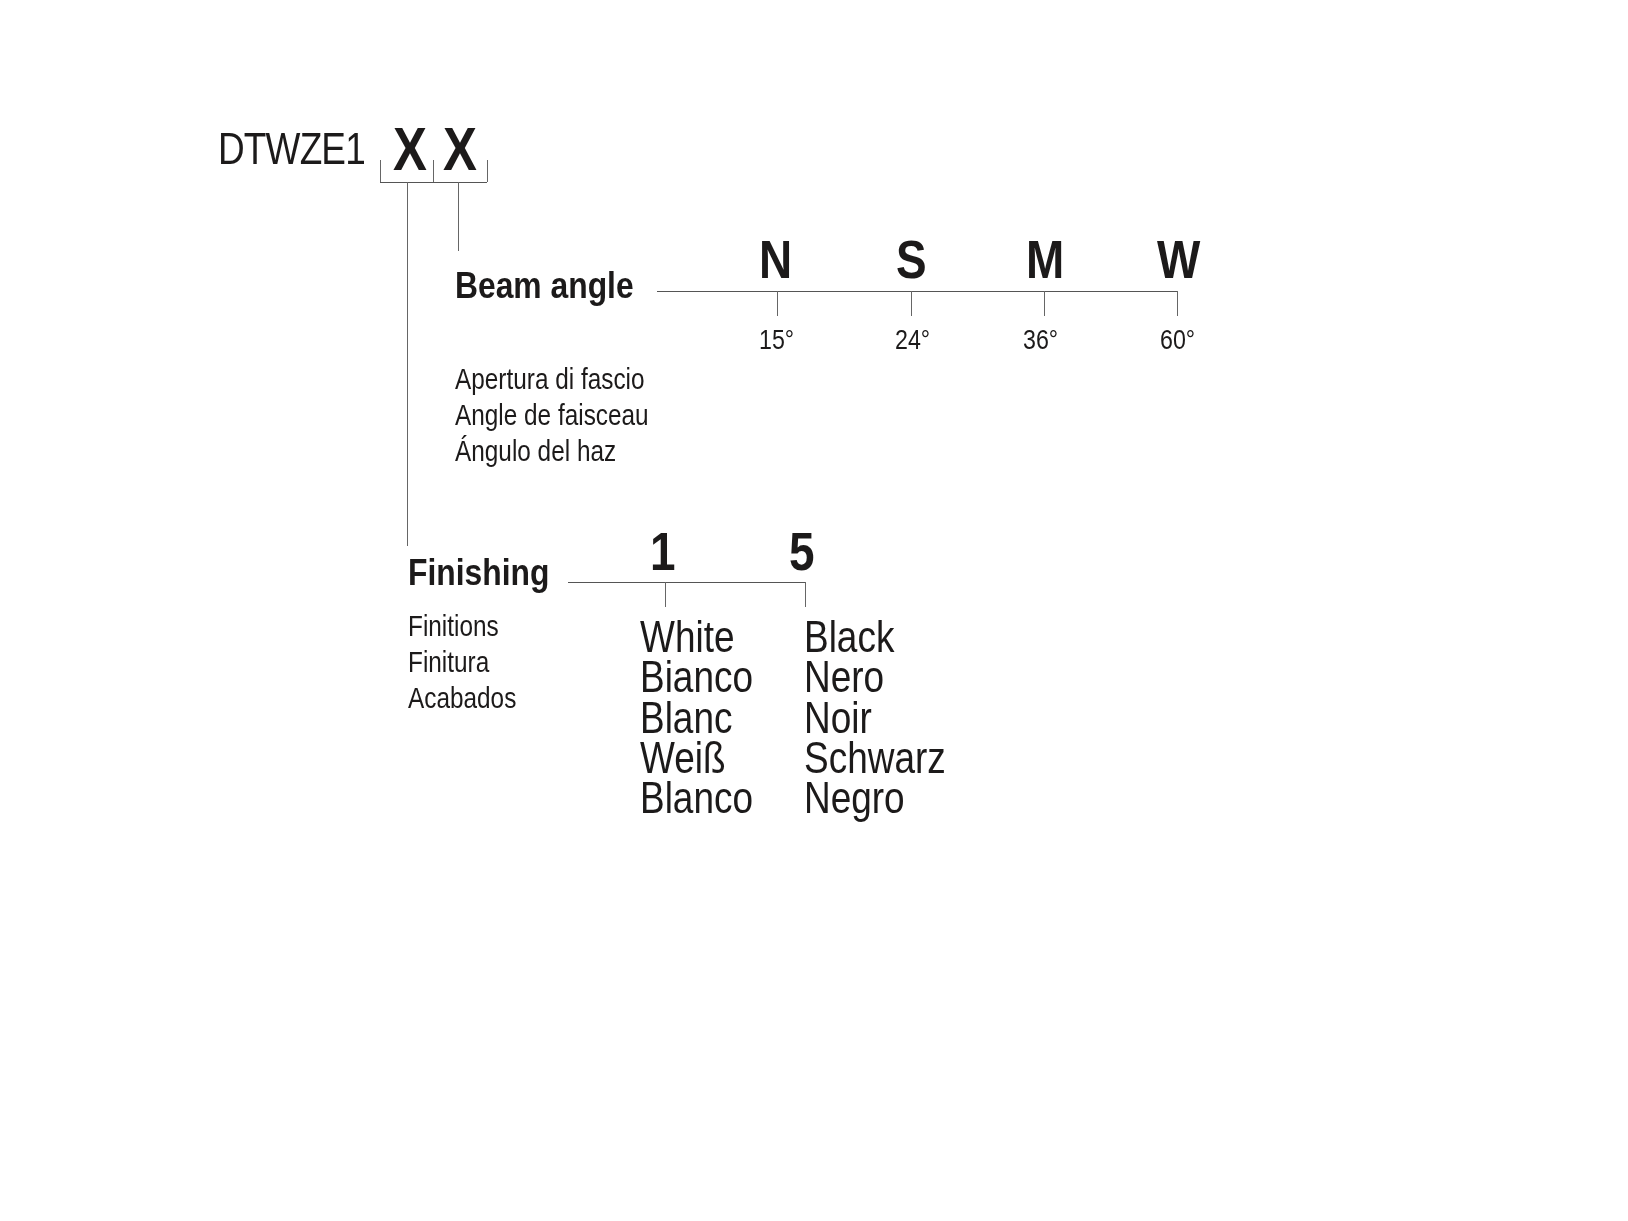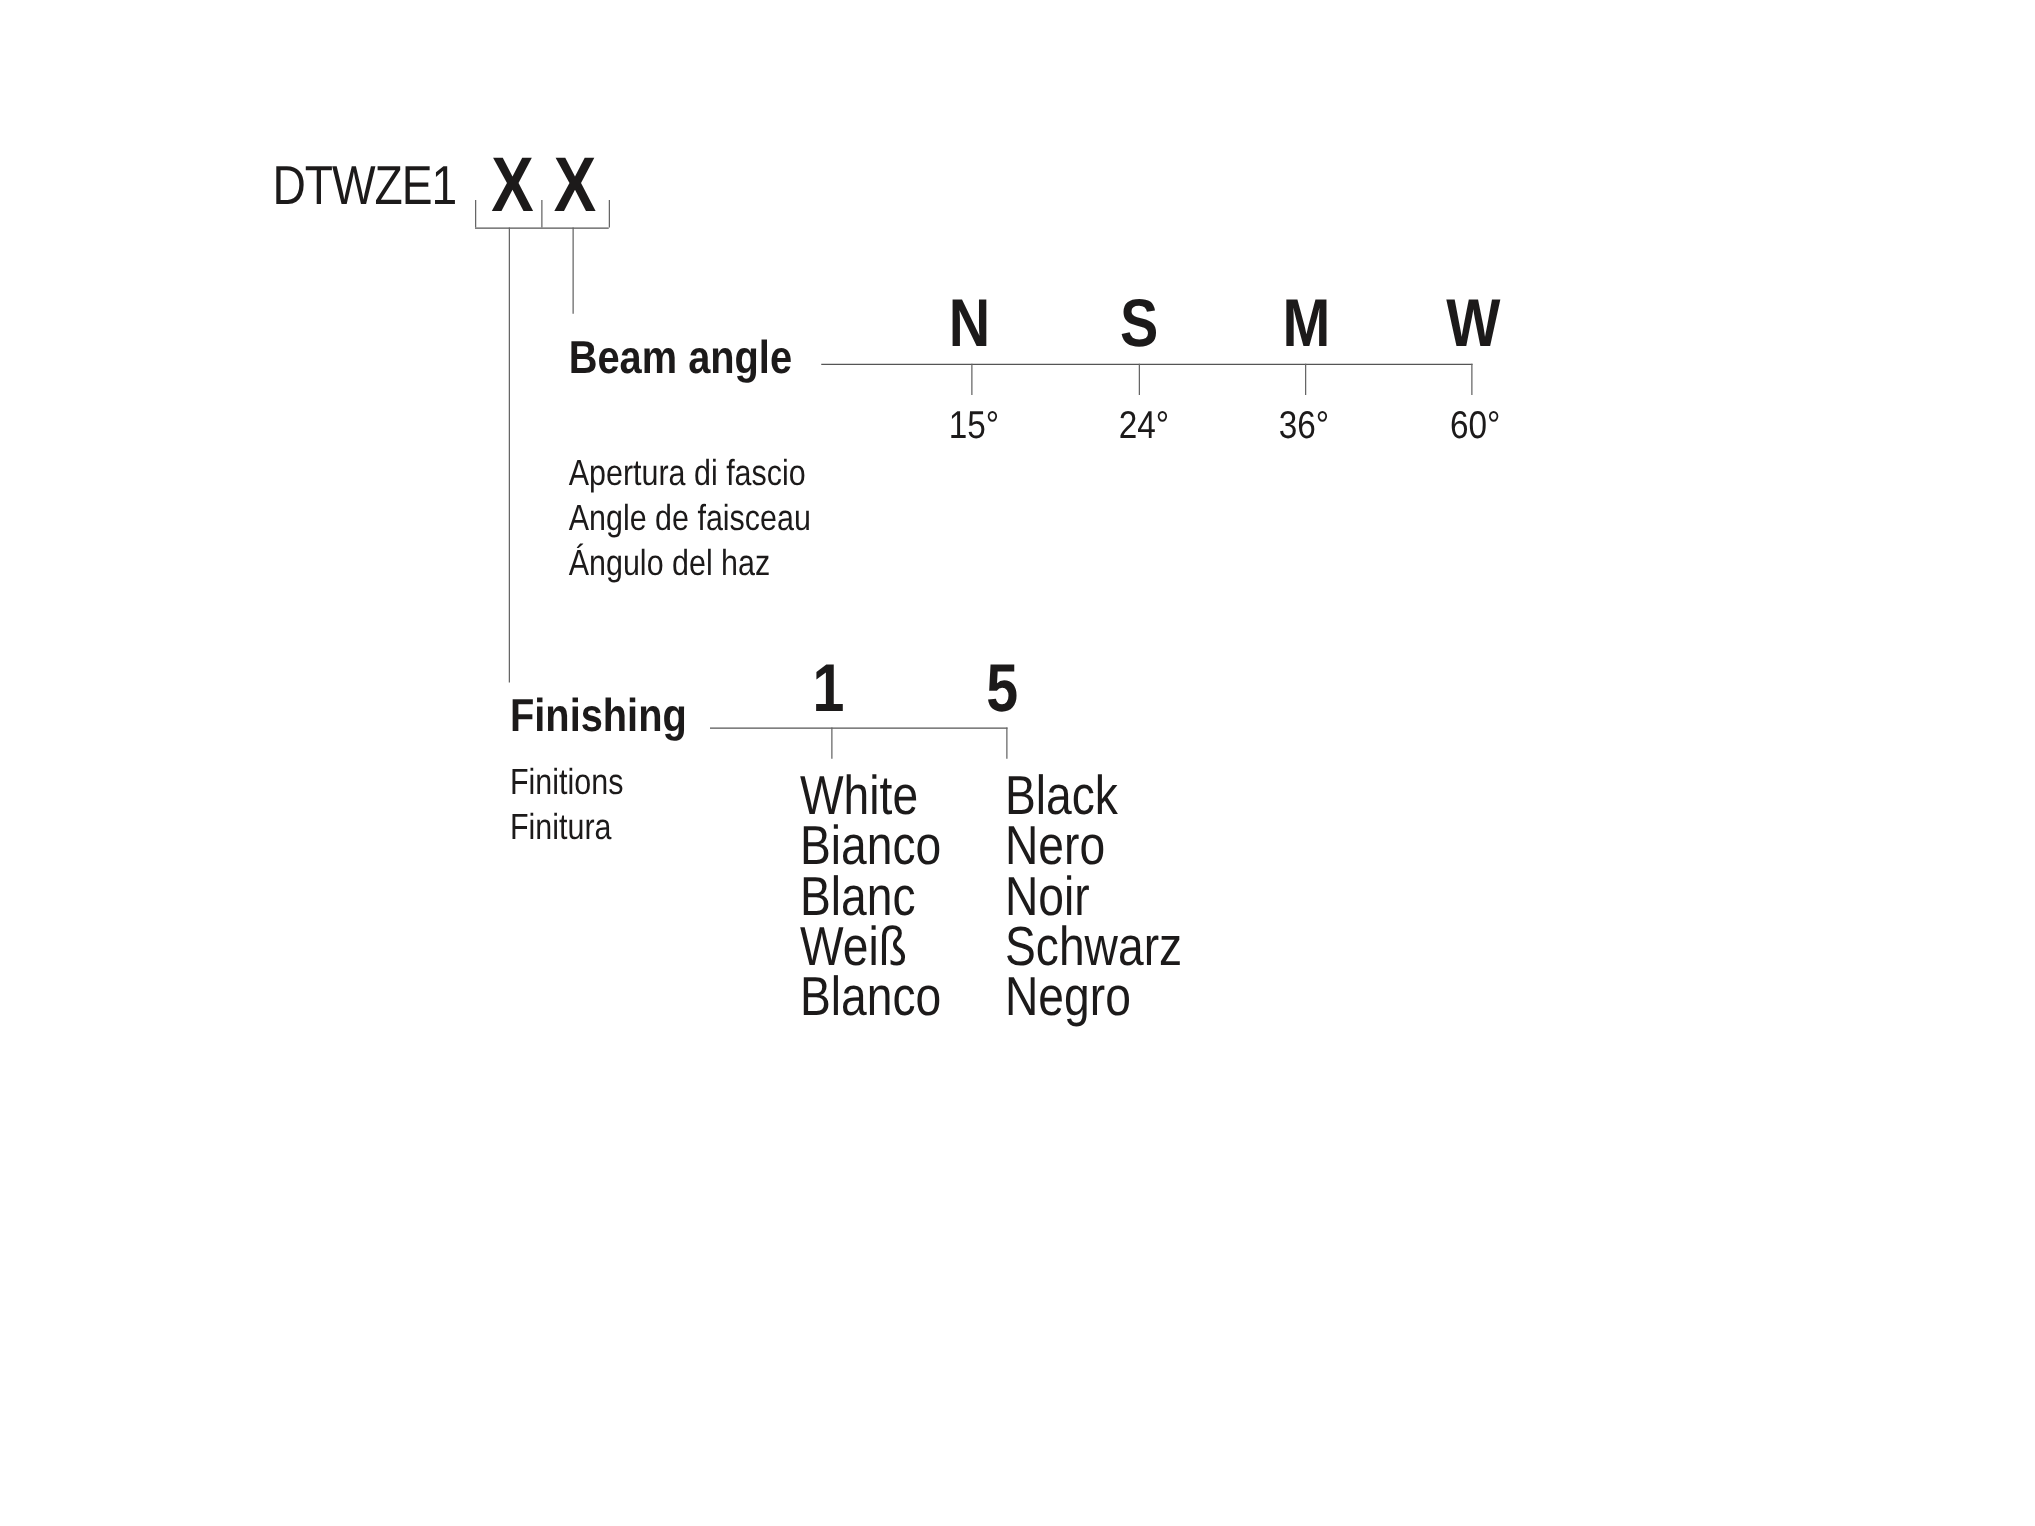--- a/index.html
+++ b/index.html
@@ -50,21 +50,21 @@
       font-weight: bold;
       line-height: 54px;
     }
     .option-code .cond { transform: scaleX(0.85); }
     .sub-label {
       font-size: 29px;
       line-height: 36px;
     }
     .sub-label .cond { transform: scaleX(0.84); }
     .value-label {
-      font-size: 31px;
+      font-size: 27px;
       line-height: 36px;
       text-decoration: underline;
     }
     .value-label .cond { transform: scaleX(0.86); }
     .finish-label {
       font-size: 44px;
       line-height: 40.3px;
     }
     .finish-label .cond { transform: scaleX(0.84); }
     .stack { position: absolute; }
@@ -138,20 +138,21 @@
   </div>
 </div>
 
 <div>
   <div class="abs section-title" style="left:408px; top:553px;">
     <span class="cond">Finishing</span>
   </div>
   <div class="stack sub-label" style="left:408px; top:608px;">
     <div><span class="cond">Finitions</span></div>
     <div><span class="cond">Finitura</span></div>
+    <div><span class="cond">Acabados</span></div>
   </div>
 
   <div class="line-h" style="left:568px; top:582px; width:238px;"></div>
 
   <div class="line-v" style="left:665px; top:582px; height:25px;"></div>
   <div class="abs option-code" style="left:650px; top:524px;">
     <span class="cond">1</span>
   </div>
   <div class="stack finish-label" style="left:640px; top:617px;">
     <div><span class="cond">White</span></div>

